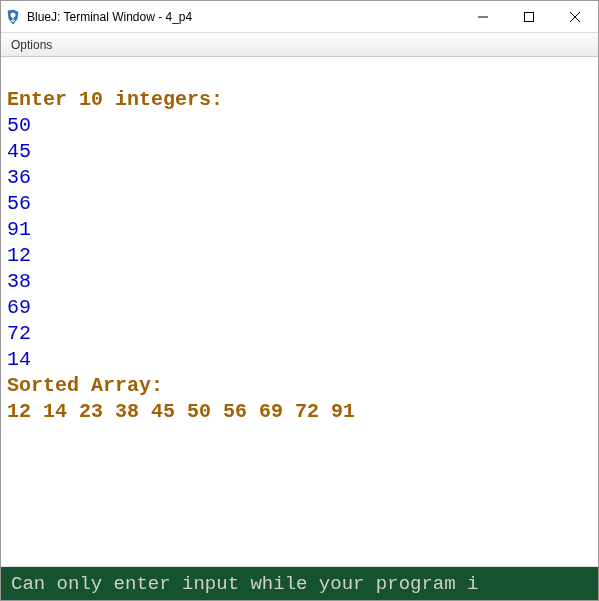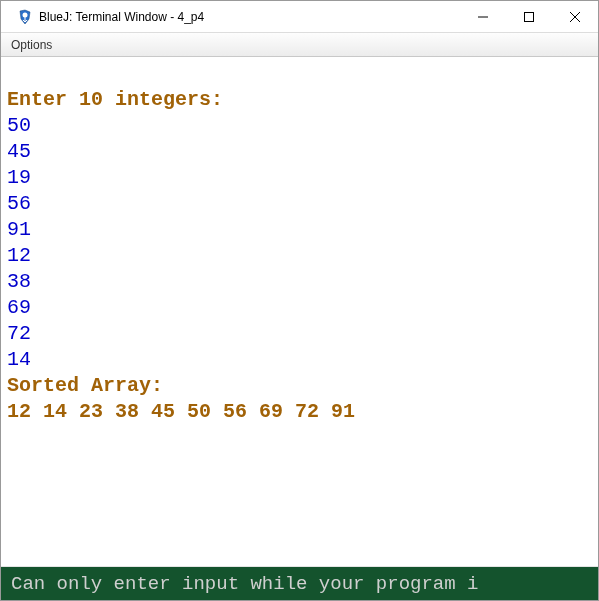--- a/index.html
+++ b/index.html
@@ -13,21 +13,21 @@
       width: 599px;
       height: 601px;
       overflow: hidden;
       border: 1px solid #999;
     }
     .titlebar {
       height: 32px;
       background: #fff;
       display: flex;
       align-items: center;
-      padding-left: 16px;
+      padding-left: 4px;
       border-bottom: 1px solid #ddd;
     }
     .app-icon {
       width: 16px;
       height: 16px;
       margin-right: 6px;
       flex-shrink: 0;
     }
     .title-text {
       font-size: 12px;
@@ -133,21 +133,21 @@
 </div>
 
 <div class="menubar">
   <span class="menu-item">Options</span>
 </div>
 
 <div class="terminal">
 <span class="output-line">Enter 10 integers:</span>
 <span class="input-line">50</span>
 <span class="input-line">45</span>
-<span class="input-line">19</span>
+<span class="input-line">36</span>
 <span class="input-line">56</span>
 <span class="input-line">91</span>
 <span class="input-line">12</span>
 <span class="input-line">38</span>
 <span class="input-line">69</span>
 <span class="input-line">72</span>
 <span class="input-line">14</span>
 <span class="output-line">Sorted Array:</span>
 <span class="output-line">12 14 23 38 45 50 56 69 72 91</span>
 </div>

